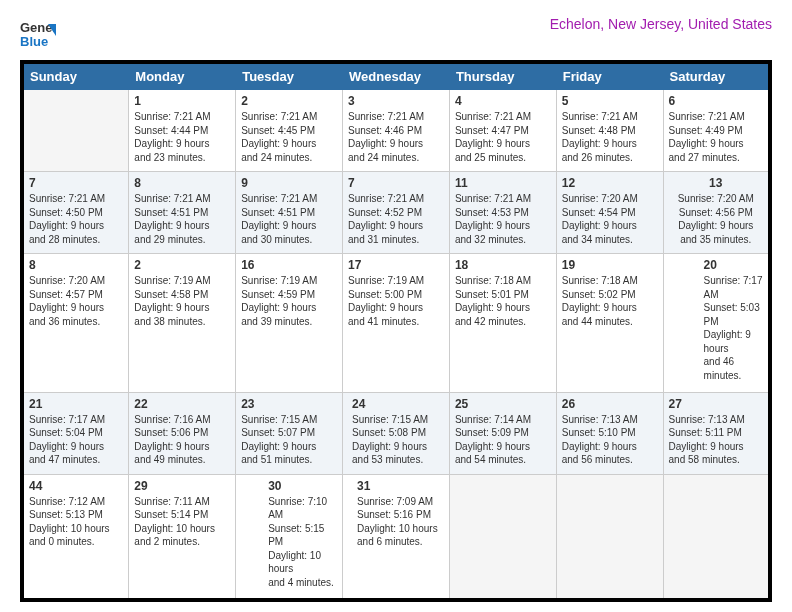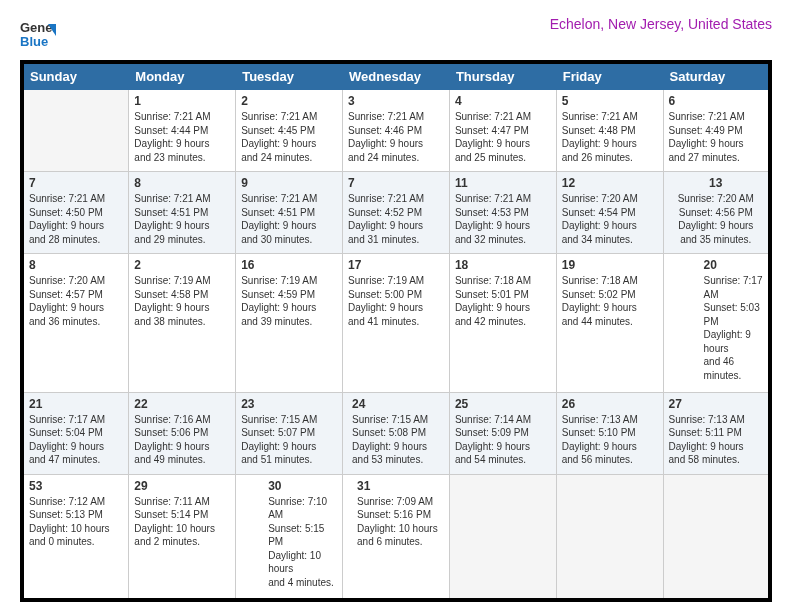--- a/index.html
+++ b/index.html
@@ -223,21 +223,21 @@
             <span class="day-num">26</span>
             <div class="day-info">Sunrise: 7:13 AM<br>Sunset: 5:10 PM<br>Daylight: 9 hours<br>and 56 minutes.</div>
           </td>
           <td style="background: rgb(240, 244, 248);">
             <span class="day-num">27</span>
             <div class="day-info">Sunrise: 7:13 AM<br>Sunset: 5:11 PM<br>Daylight: 9 hours<br>and 58 minutes.</div>
           </td>
         </tr>
         <tr>
           <td style="background: rgb(255, 255, 255);">
-            <span class="day-num">53</span>
+            <span class="day-num">44</span>
             <div class="day-info">Sunrise: 7:12 AM<br>Sunset: 5:13 PM<br>Daylight: 10 hours<br>and 0 minutes.</div>
           </td>
           <td style="background: rgb(255, 255, 255);">
             <span class="day-num">29</span>
             <div class="day-info">Sunrise: 7:11 AM<br>Sunset: 5:14 PM<br>Daylight: 10 hours<br>and 2 minutes.</div>
           </td>
           <td style="background: rgb(255, 255, 255); padding-left: 32px;">
             <span class="day-num">30</span>
             <div class="day-info">Sunrise: 7:10 AM<br>Sunset: 5:15 PM<br>Daylight: 10 hours<br>and 4 minutes.</div>
           </td>

